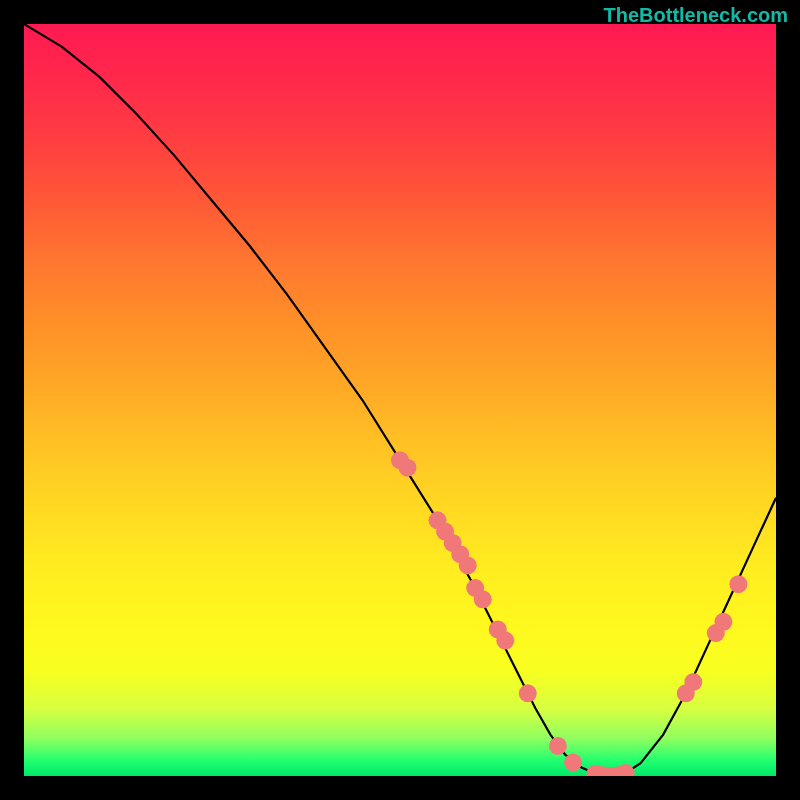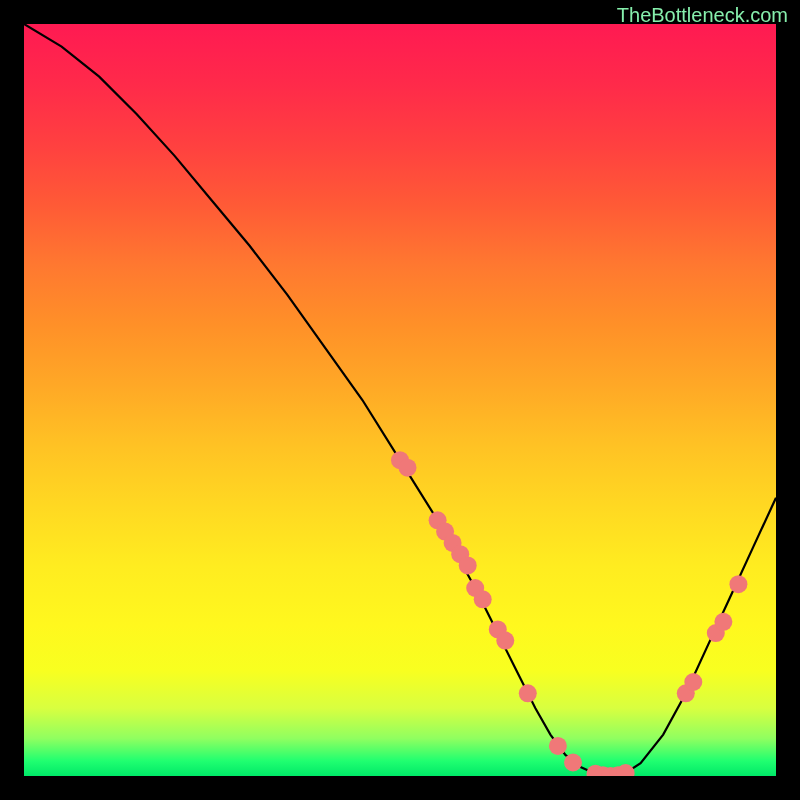--- a/index.html
+++ b/index.html
@@ -1,23 +1,23 @@
 <!DOCTYPE html>
 <html><head>
 <meta charset="utf-8">
 <style>
   * { margin: 0; padding: 0; box-sizing: border-box; }
   body { width: 800px; height: 800px; background: #000; position: relative; font-family: Arial, sans-serif; }
   .watermark {
     position: absolute;
     top: 4px;
     right: 12px;
-    color: #86efac;
+    color: #14b8a6;
     font-size: 20px;
-    font-weight: normal;
+    font-weight: bold;
     z-index: 10;
   }
   .plot-area {
     position: absolute;
     left: 24px;
     top: 24px;
     width: 752px;
     height: 752px;
     overflow: hidden;
   }

